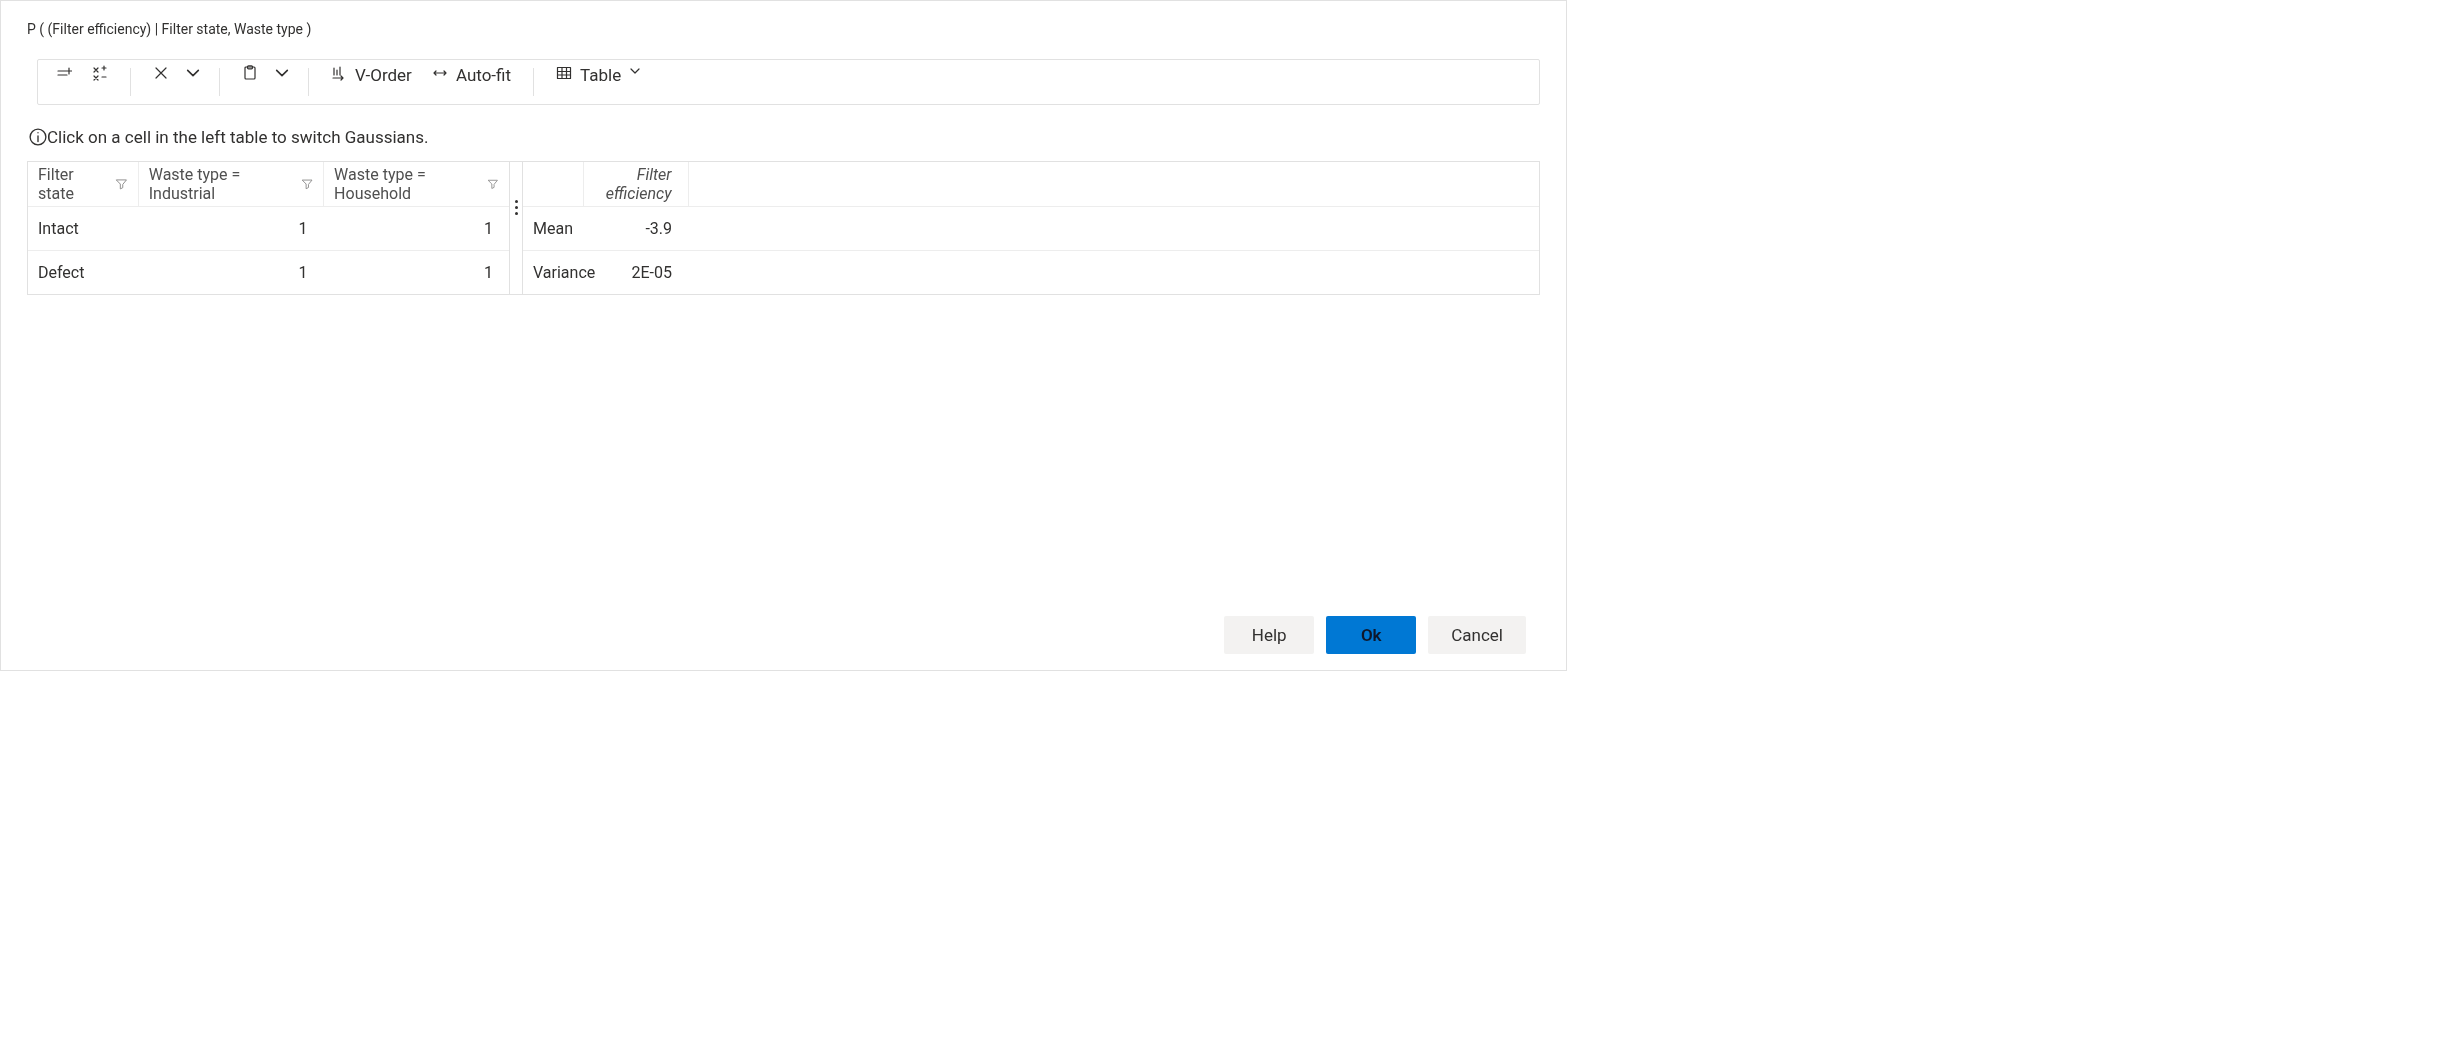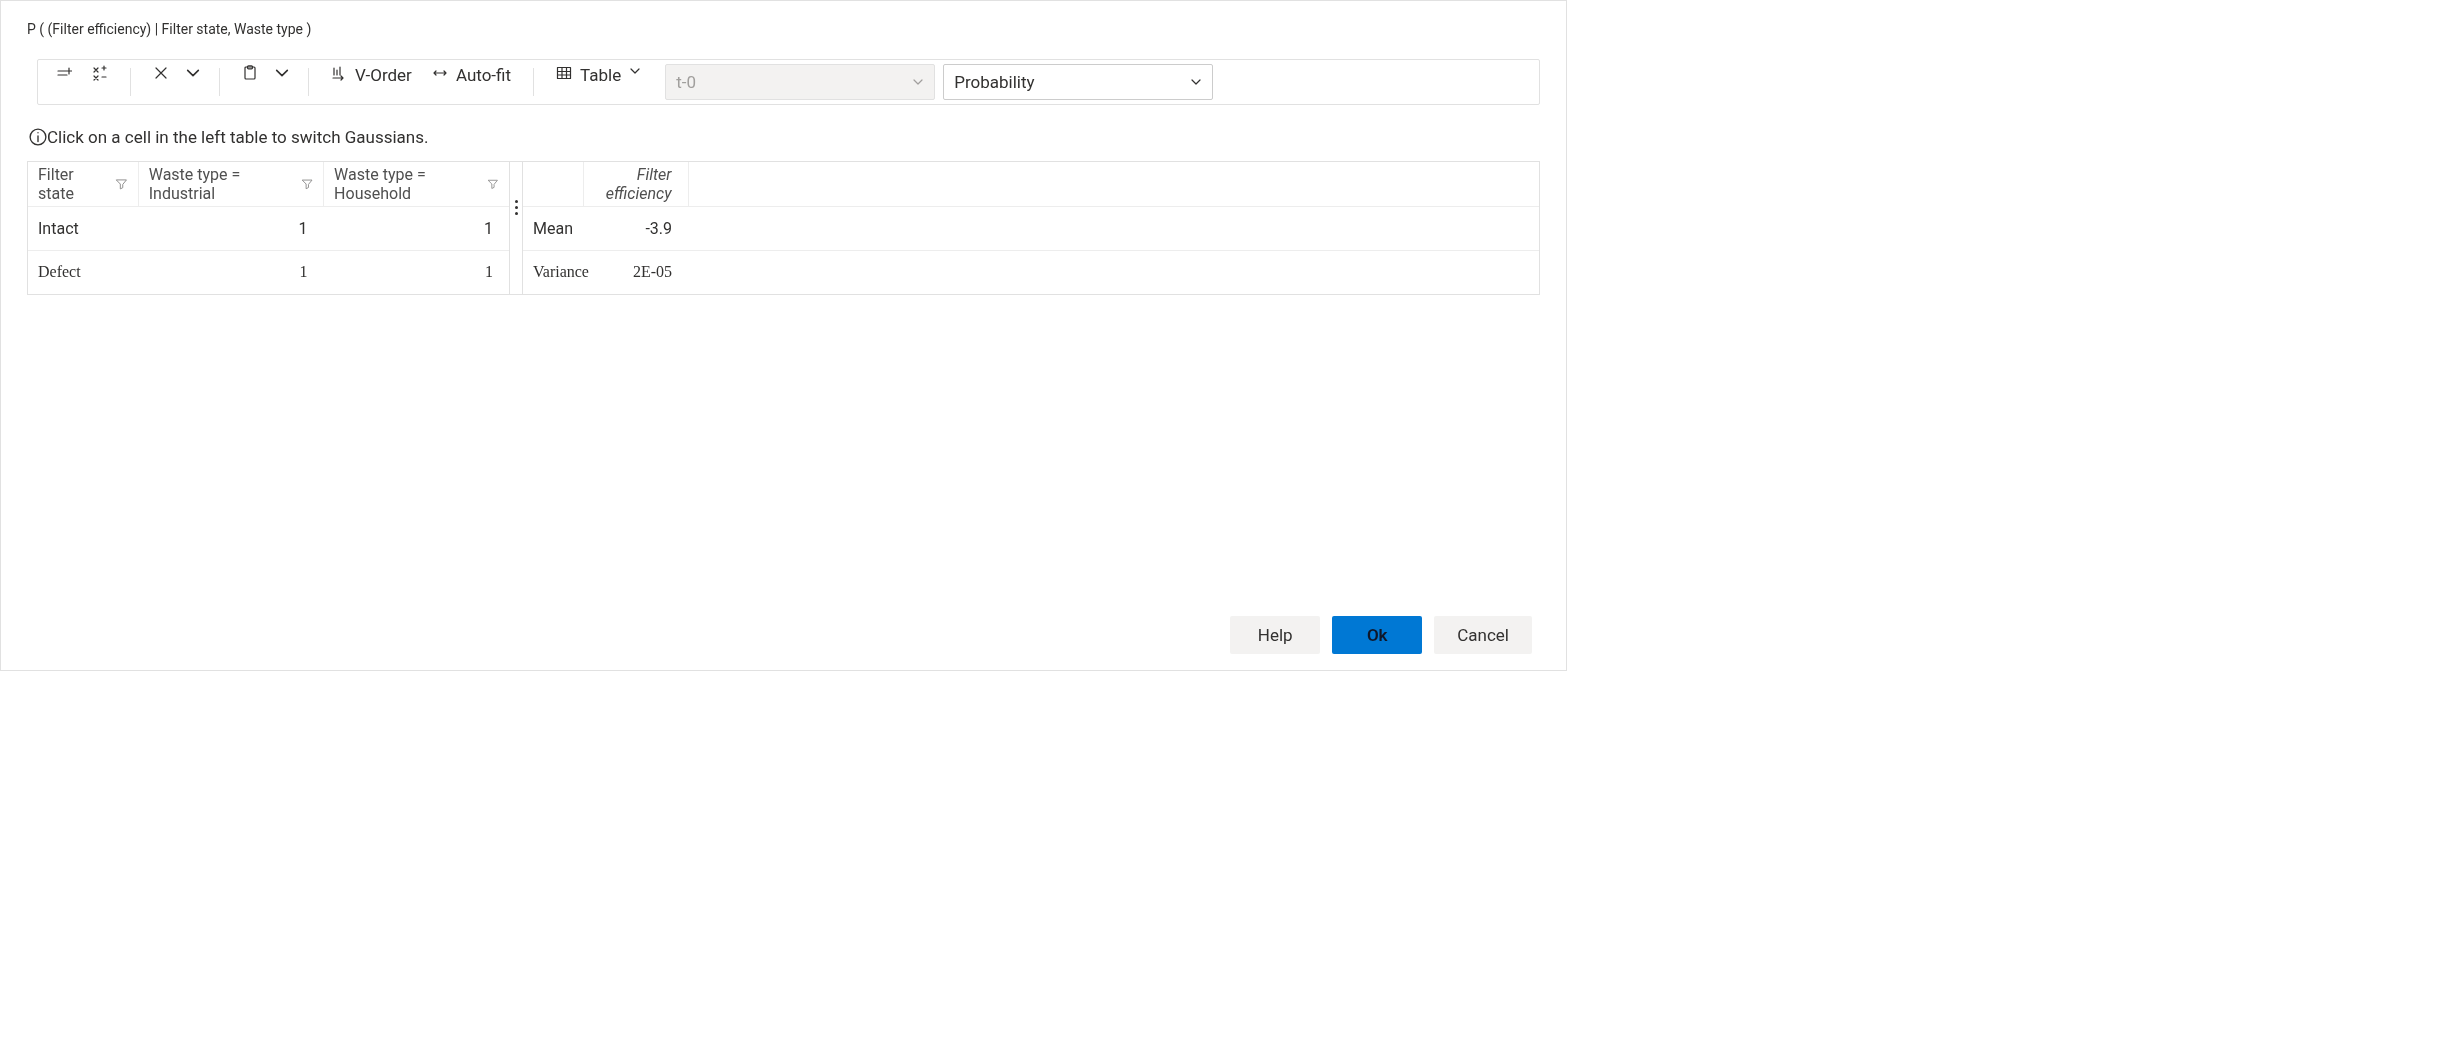--- a/index.html
+++ b/index.html
@@ -140,42 +140,42 @@
     font-weight:400;
   }
   th {
     color:#505050;
     position:relative;
     border-right:1px solid #ededed;
   }
   th:last-child { border-right:none; }
   td { color:#323130; }
   td.num { text-align:right; padding-right:16px; }
-  tbody tr:last-child td { border-bottom:none;font-family:Liberation Serif, serif; }
+  tbody tr:last-child td { border-bottom:none; }
 
   .col-fs { width:110px; }
   .col-wt { width:185px; }
   .th-inner {
     display:flex;
     align-items:center;
     justify-content:space-between;
     gap:6px;
     height:100%;
   }
   .th-inner.right { justify-content:flex-end; }
   .filter-icn { width:14px;height:14px;opacity:.55; cursor:pointer; }
 
   .right-table th.col-label { width:60px; }
   .right-table th.col-val { width:105px; text-align:right; padding-right:16px;font-style:italic; }
   .right-table th.col-rest { }
 
   .footer {
     position:absolute;
     bottom:16px;
-    right:34px;
+    right:40px;
     display:flex;
     gap:12px;
   }
   .btn {
     height:38px;
     min-width:90px;
     padding:0 22px;
     display:flex;align-items:center;justify-content:center;
     font-size:17px;
     border-radius:2px;
@@ -252,34 +252,20 @@
     </div>
     <div class="tb-sep"></div>
     <div class="tb-group">
       <div class="tb-btn">
         <svg viewBox="0 0 16 16">
           <rect class="icn" x="1.5" y="2.5" width="13" height="11"></rect>
           <path class="icn" d="M1.5 6.5 h13 M1.5 10 h13 M6 2.5 v11 M10.5 2.5 v11" stroke-width="1"></path>
         </svg>
         <span>Table</span>
         <svg viewBox="0 0 12 12" style="width:12px;height:12px">
-            <path class="icn" d="M2 4 L6 8 L10 4"></path>
-          </svg>
-      </div>
-    </div>
-    <div class="tb-group" style="padding-left:2px">
-      <div class="tb-select disabled">
-        <span>t-0</span>
-        <svg class="chev" viewBox="0 0 12 12">
-            <path class="icn" style="stroke:#a19f9d" d="M2 4 L6 8 L10 4"></path>
-          </svg>
-      </div>
-      <div class="tb-select">
-        <span>Probability</span>
-        <svg class="chev" viewBox="0 0 12 12">
             <path class="icn" d="M2 4 L6 8 L10 4"></path>
           </svg>
       </div>
     </div>
   </div>
 
   <div class="info-line">
     <svg viewBox="0 0 16 16">
       <circle class="icn" cx="8" cy="8" r="7"></circle>
       <path class="icn" d="M8 4.2 v0.01 M8 7 v5"></path>

